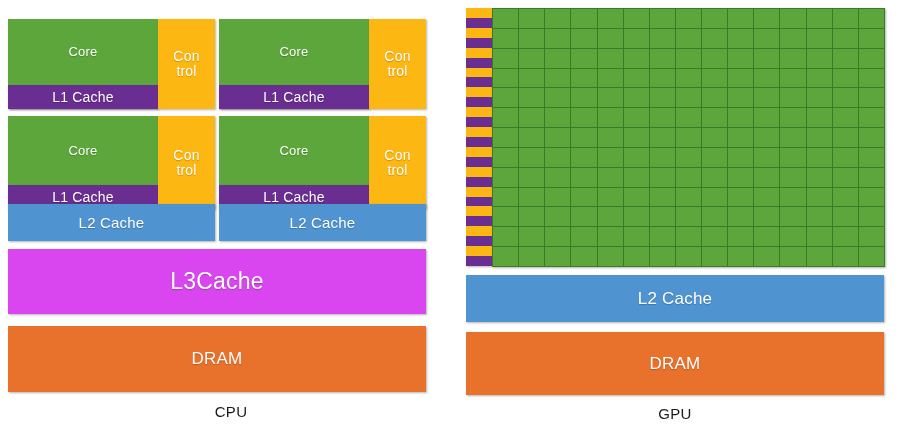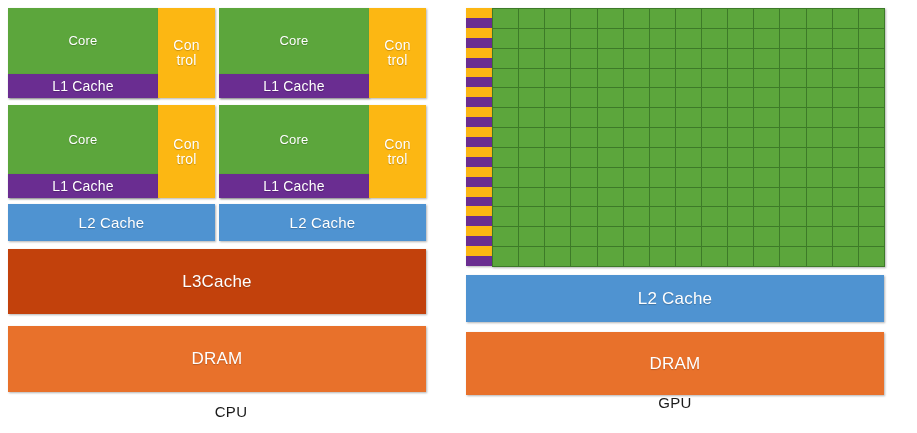--- a/index.html
+++ b/index.html
@@ -28,20 +28,21 @@
     line-height: 1.05;
     letter-spacing: 0.2px;
     text-shadow: 0 1px 1px rgba(0,0,0,0.22);
   }
   .shadowed {
     box-shadow: 1px 1px 2px rgba(0,0,0,0.30);
   }
   
   .core-group {
     position: absolute;
+    margin-top: 11px;
   }
   
   .gpu-stripes {
     position: absolute;
     display: flex;
     flex-direction: column;
   }
   .gpu-stripes .stripe {
     flex: 1 1 0;
     width: 100%;
@@ -106,21 +107,21 @@
       <div class="blk shadowed" style="left:0; top:69px; width:150px; height:24px; background:#6A2D91; font-size:14px;">L1 Cache</div>
       <div class="blk shadowed" style="left:150px; top:0; width:57px; height:93px; background:#FCB713; flex-direction:column; font-size:14px;">
         <span>Con</span>
         <span>trol</span>
       </div>
     </div>
 
     <div class="blk shadowed" style="left:8px; top:204px; width:207px; height:37px; background:#4F93D1; font-size:15px;">L2 Cache</div>
     <div class="blk shadowed" style="left:219px; top:204px; width:207px; height:37px; background:#4F93D1; font-size:15px;">L2 Cache</div>
 
-    <div class="blk shadowed" style="left:8px; top:249px; width:418px; height:65px; background:#c2410c; font-size:17px;">L3Cache</div>
+    <div class="blk shadowed" style="left:8px; top:249px; width:418px; height:65px; background:#d946ef; font-size:23px;">L3Cache</div>
 
     <div class="blk shadowed" style="left:8px; top:326px; width:418px; height:66px; background:#E8712B; font-size:17px;">DRAM</div>
 
     <div class="caption" style="left:22px; top:403px; width:418px;">CPU</div>
   </div>
 
   <div>
 
     <div class="gpu-stripes shadowed" style="left:466px; top:8px; width:26px; height:258px;">
         <div class="stripe" style="background: rgb(252, 183, 19);"></div>
@@ -346,16 +347,16 @@
         <div class="cell"></div>
         <div class="cell"></div>
         <div class="cell"></div>
         <div class="cell"></div>
       </div>
 
     <div class="blk shadowed" style="left:466px; top:275px; width:418px; height:47px; background:#4F93D1; font-size:17px;">L2 Cache</div>
 
     <div class="blk shadowed" style="left:466px; top:332px; width:418px; height:63px; background:#E8712B; font-size:17px;">DRAM</div>
 
-    <div class="caption" style="left:466px; top:394px; width:418px;">GPU</div>
+    <div class="caption" style="left:466px; top:405px; width:418px;">GPU</div>
   </div>
 
 </div>
 
 </body></html>

